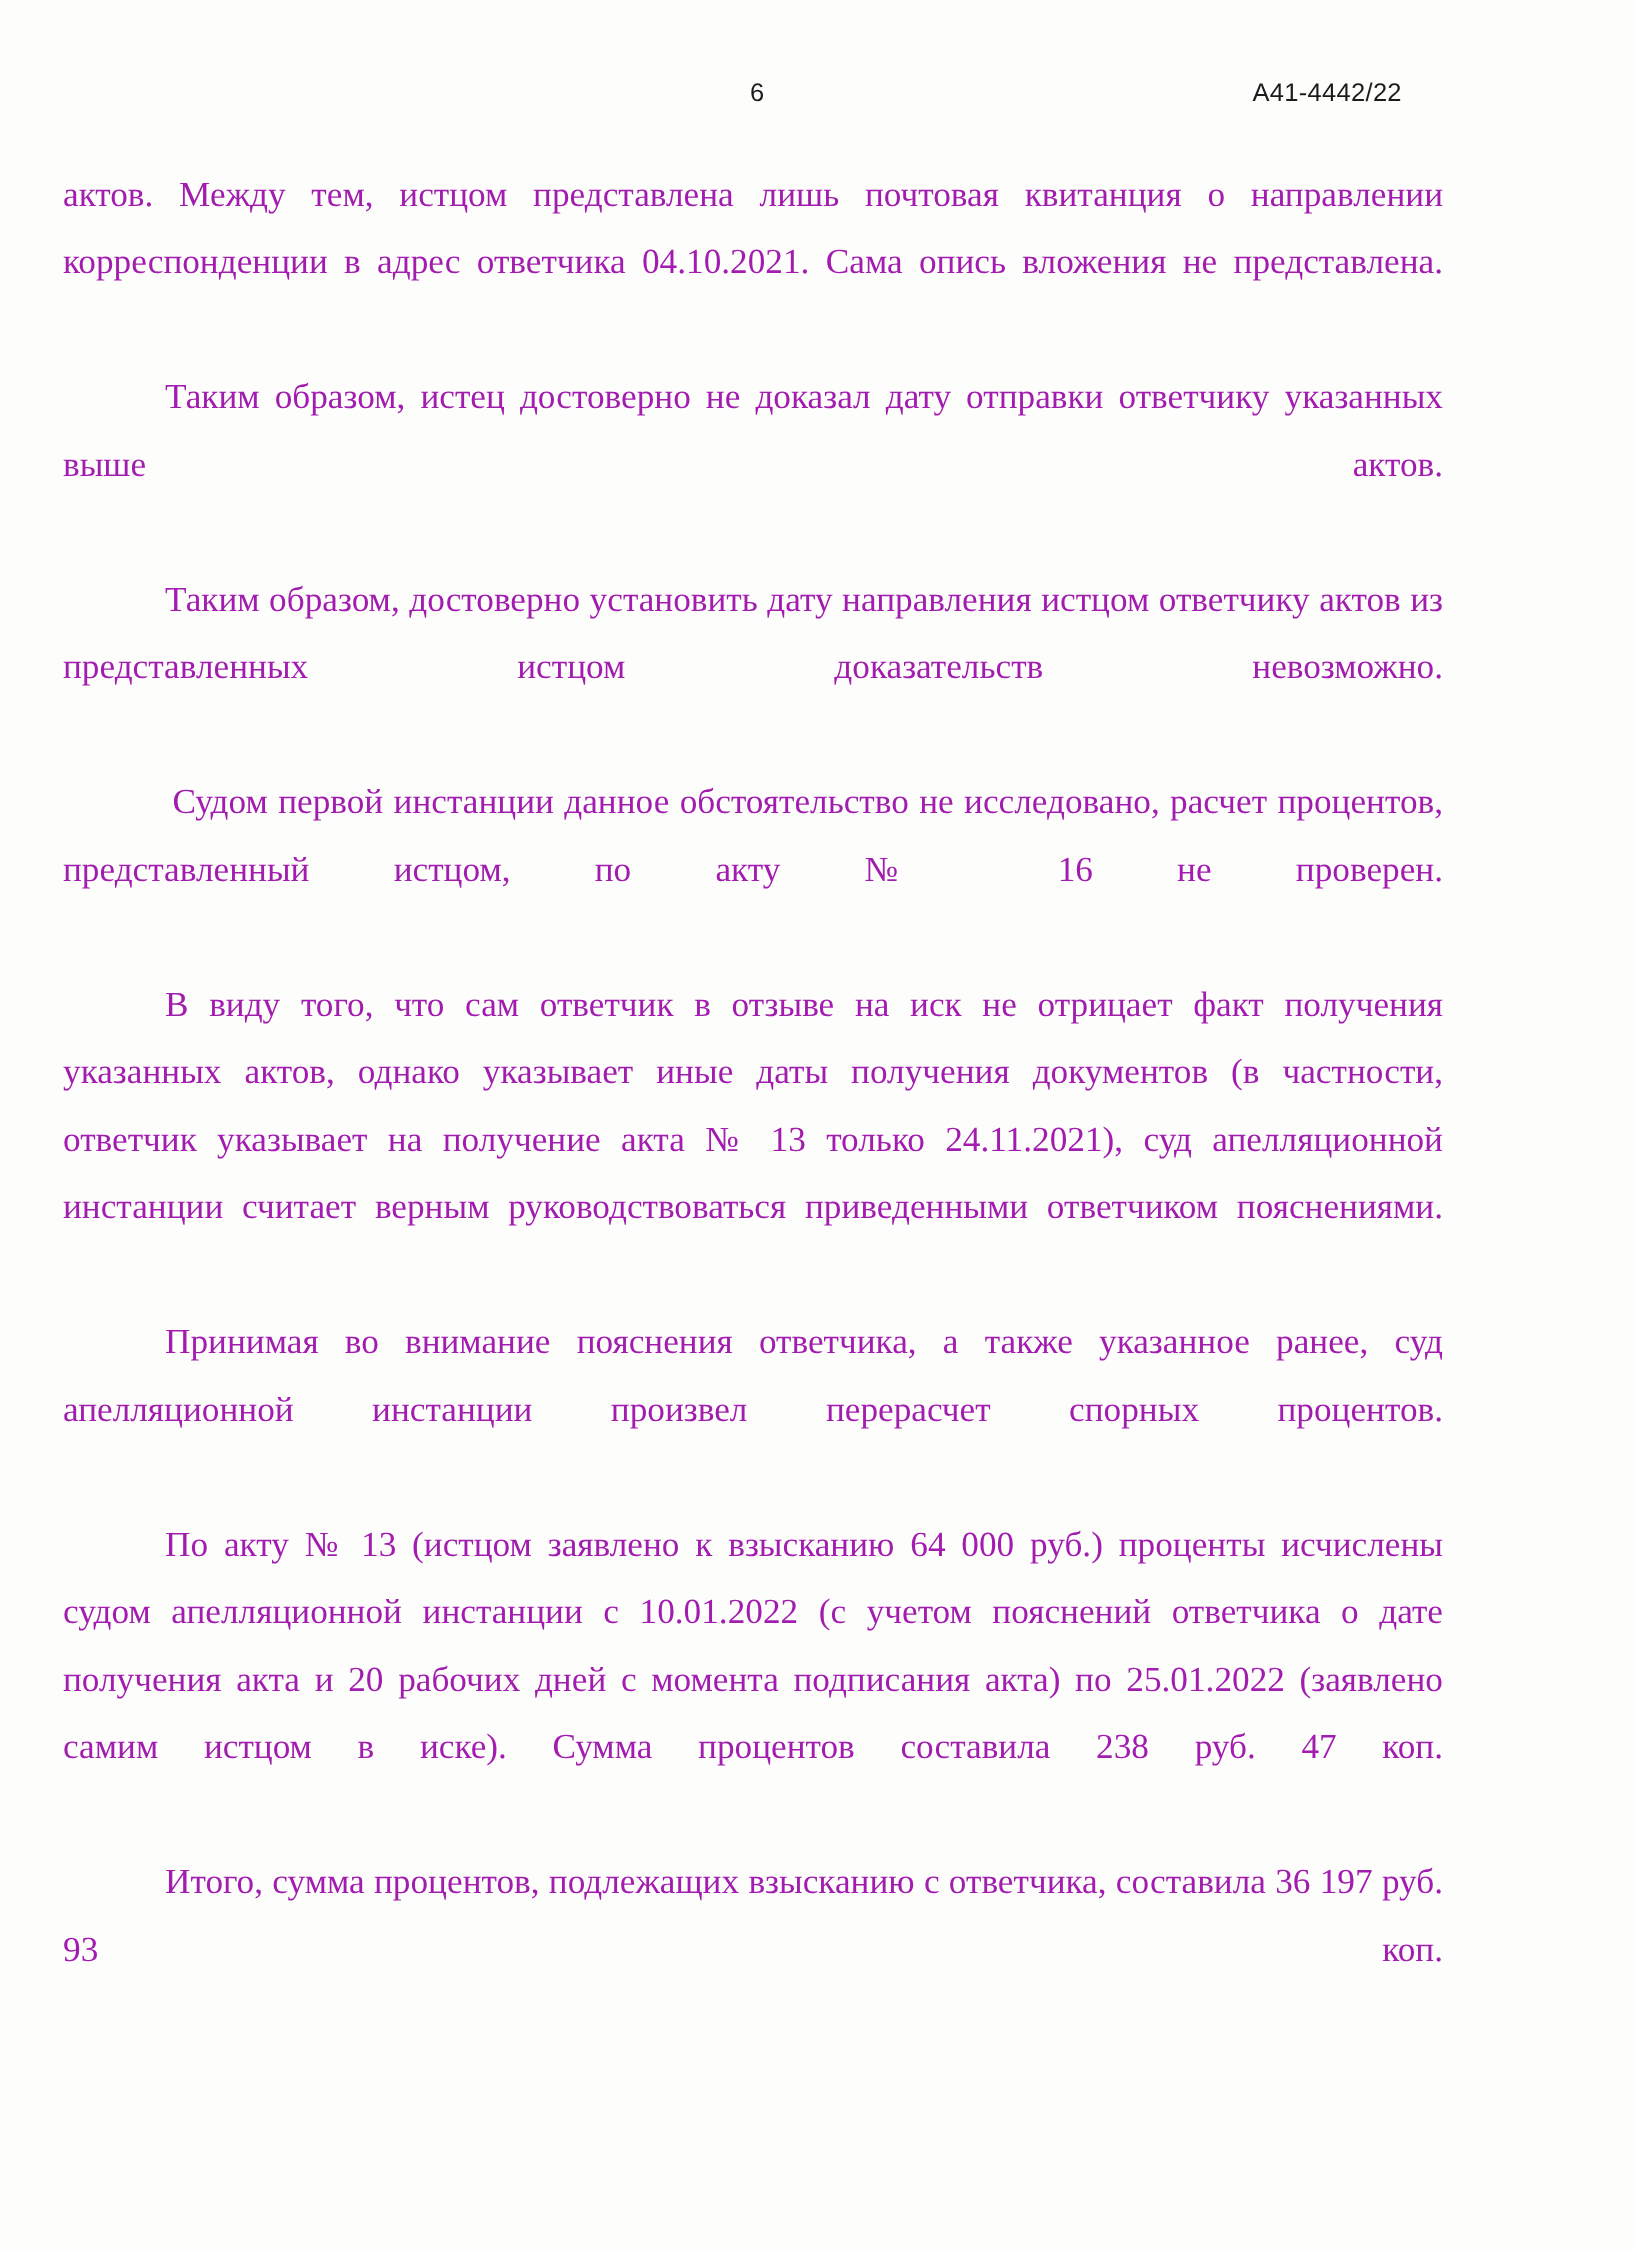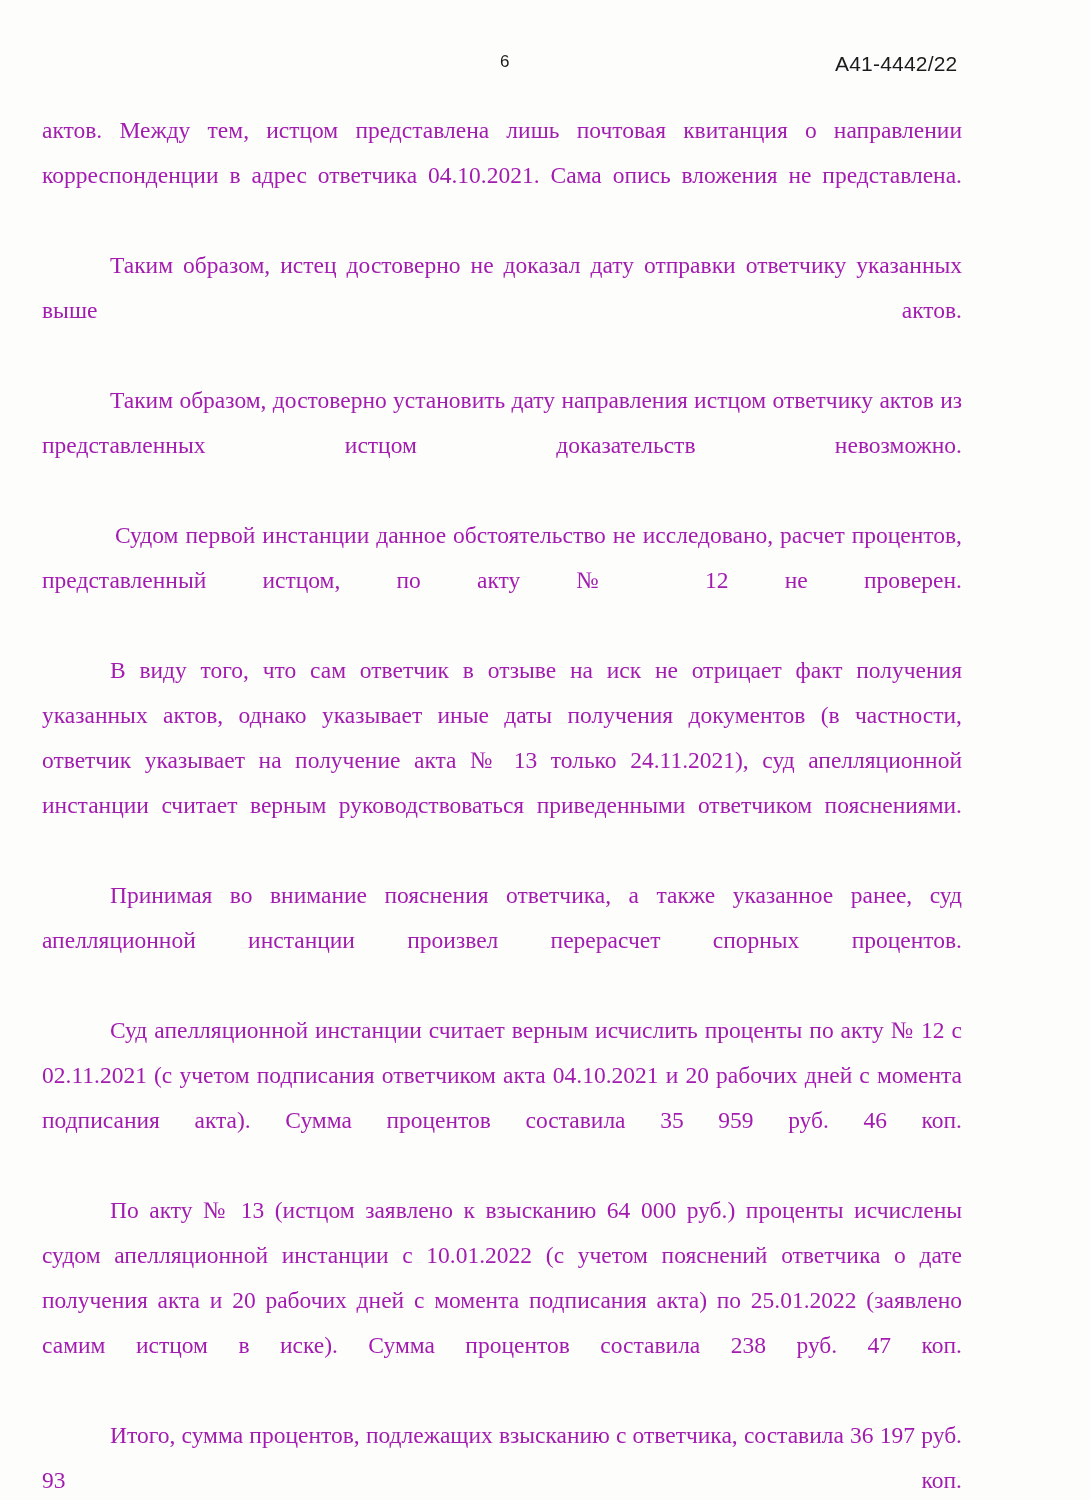--- a/index.html
+++ b/index.html
@@ -36,21 +36,21 @@
     font-size: 17px;
     color: #1b1b1b;
     letter-spacing: 0.2px;
   }
 
   .header-case-number {
     position: absolute;
     left: 793px;
     top: 0;
     font-family: "Liberation Sans", sans-serif;
-    font-size: 21px;
+    font-size: 17px;
     color: #1b1b1b;
     letter-spacing: 0.2px;
     white-space: nowrap;
   }
 
   
   .body-column {
     position: absolute;
     top: 108px;
     left: 42px;
@@ -98,27 +98,26 @@
   </div>
 
   <div class="body-column">
 
     <p class="para no-indent">актов. Между тем, истцом представлена лишь почтовая квитанция о направлении корреспонденции в адрес ответчика 04.10.2021. Сама опись вложения не представлена.</p>
 
     <p class="para">Таким образом, истец достоверно не доказал дату отправки ответчику указанных выше актов.</p>
 
     <p class="para">Таким образом, достоверно установить дату направления истцом ответчику актов из представленных истцом доказательств невозможно.</p>
 
-    <p class="para indent-wide">Судом первой инстанции данное обстоятельство не исследовано, расчет процентов, представленный истцом, по акту № 12 не проверен.</p>
+    <p class="para indent-wide">Судом первой инстанции данное обстоятельство не исследовано, расчет процентов, представленный истцом, по акту № 16 не проверен.</p>
 
     <p class="para">В виду того, что сам ответчик в отзыве на иск не отрицает факт получения указанных актов, однако указывает иные даты получения документов (в частности, ответчик указывает на получение акта № 13 только 24.11.2021), суд апелляционной инстанции считает верным руководствоваться приведенными ответчиком пояснениями.</p>
 
     <p class="para">Принимая во внимание пояснения ответчика, а также указанное ранее, суд апелляционной инстанции произвел перерасчет спорных процентов.</p>
 
-    <p class="para">Суд апелляционной инстанции считает верным исчислить проценты по акту № 12 с 02.11.2021 (с учетом подписания ответчиком акта 04.10.2021 и 20 рабочих дней с момента подписания акта). Сумма процентов составила 35 959 руб. 46 коп.</p>
 
     <p class="para">По акту № 13 (истцом заявлено к взысканию 64 000 руб.) проценты исчислены судом апелляционной инстанции с 10.01.2022 (с учетом пояснений ответчика о дате получения акта и 20 рабочих дней с момента подписания акта) по 25.01.2022 (заявлено самим истцом в иске). Сумма процентов составила 238 руб. 47 коп.</p>
 
     <p class="para">Итого, сумма процентов, подлежащих взысканию с ответчика, составила 36 197 руб. 93 коп.</p>
 
   </div>
 
 </div>
 
 </body></html>

